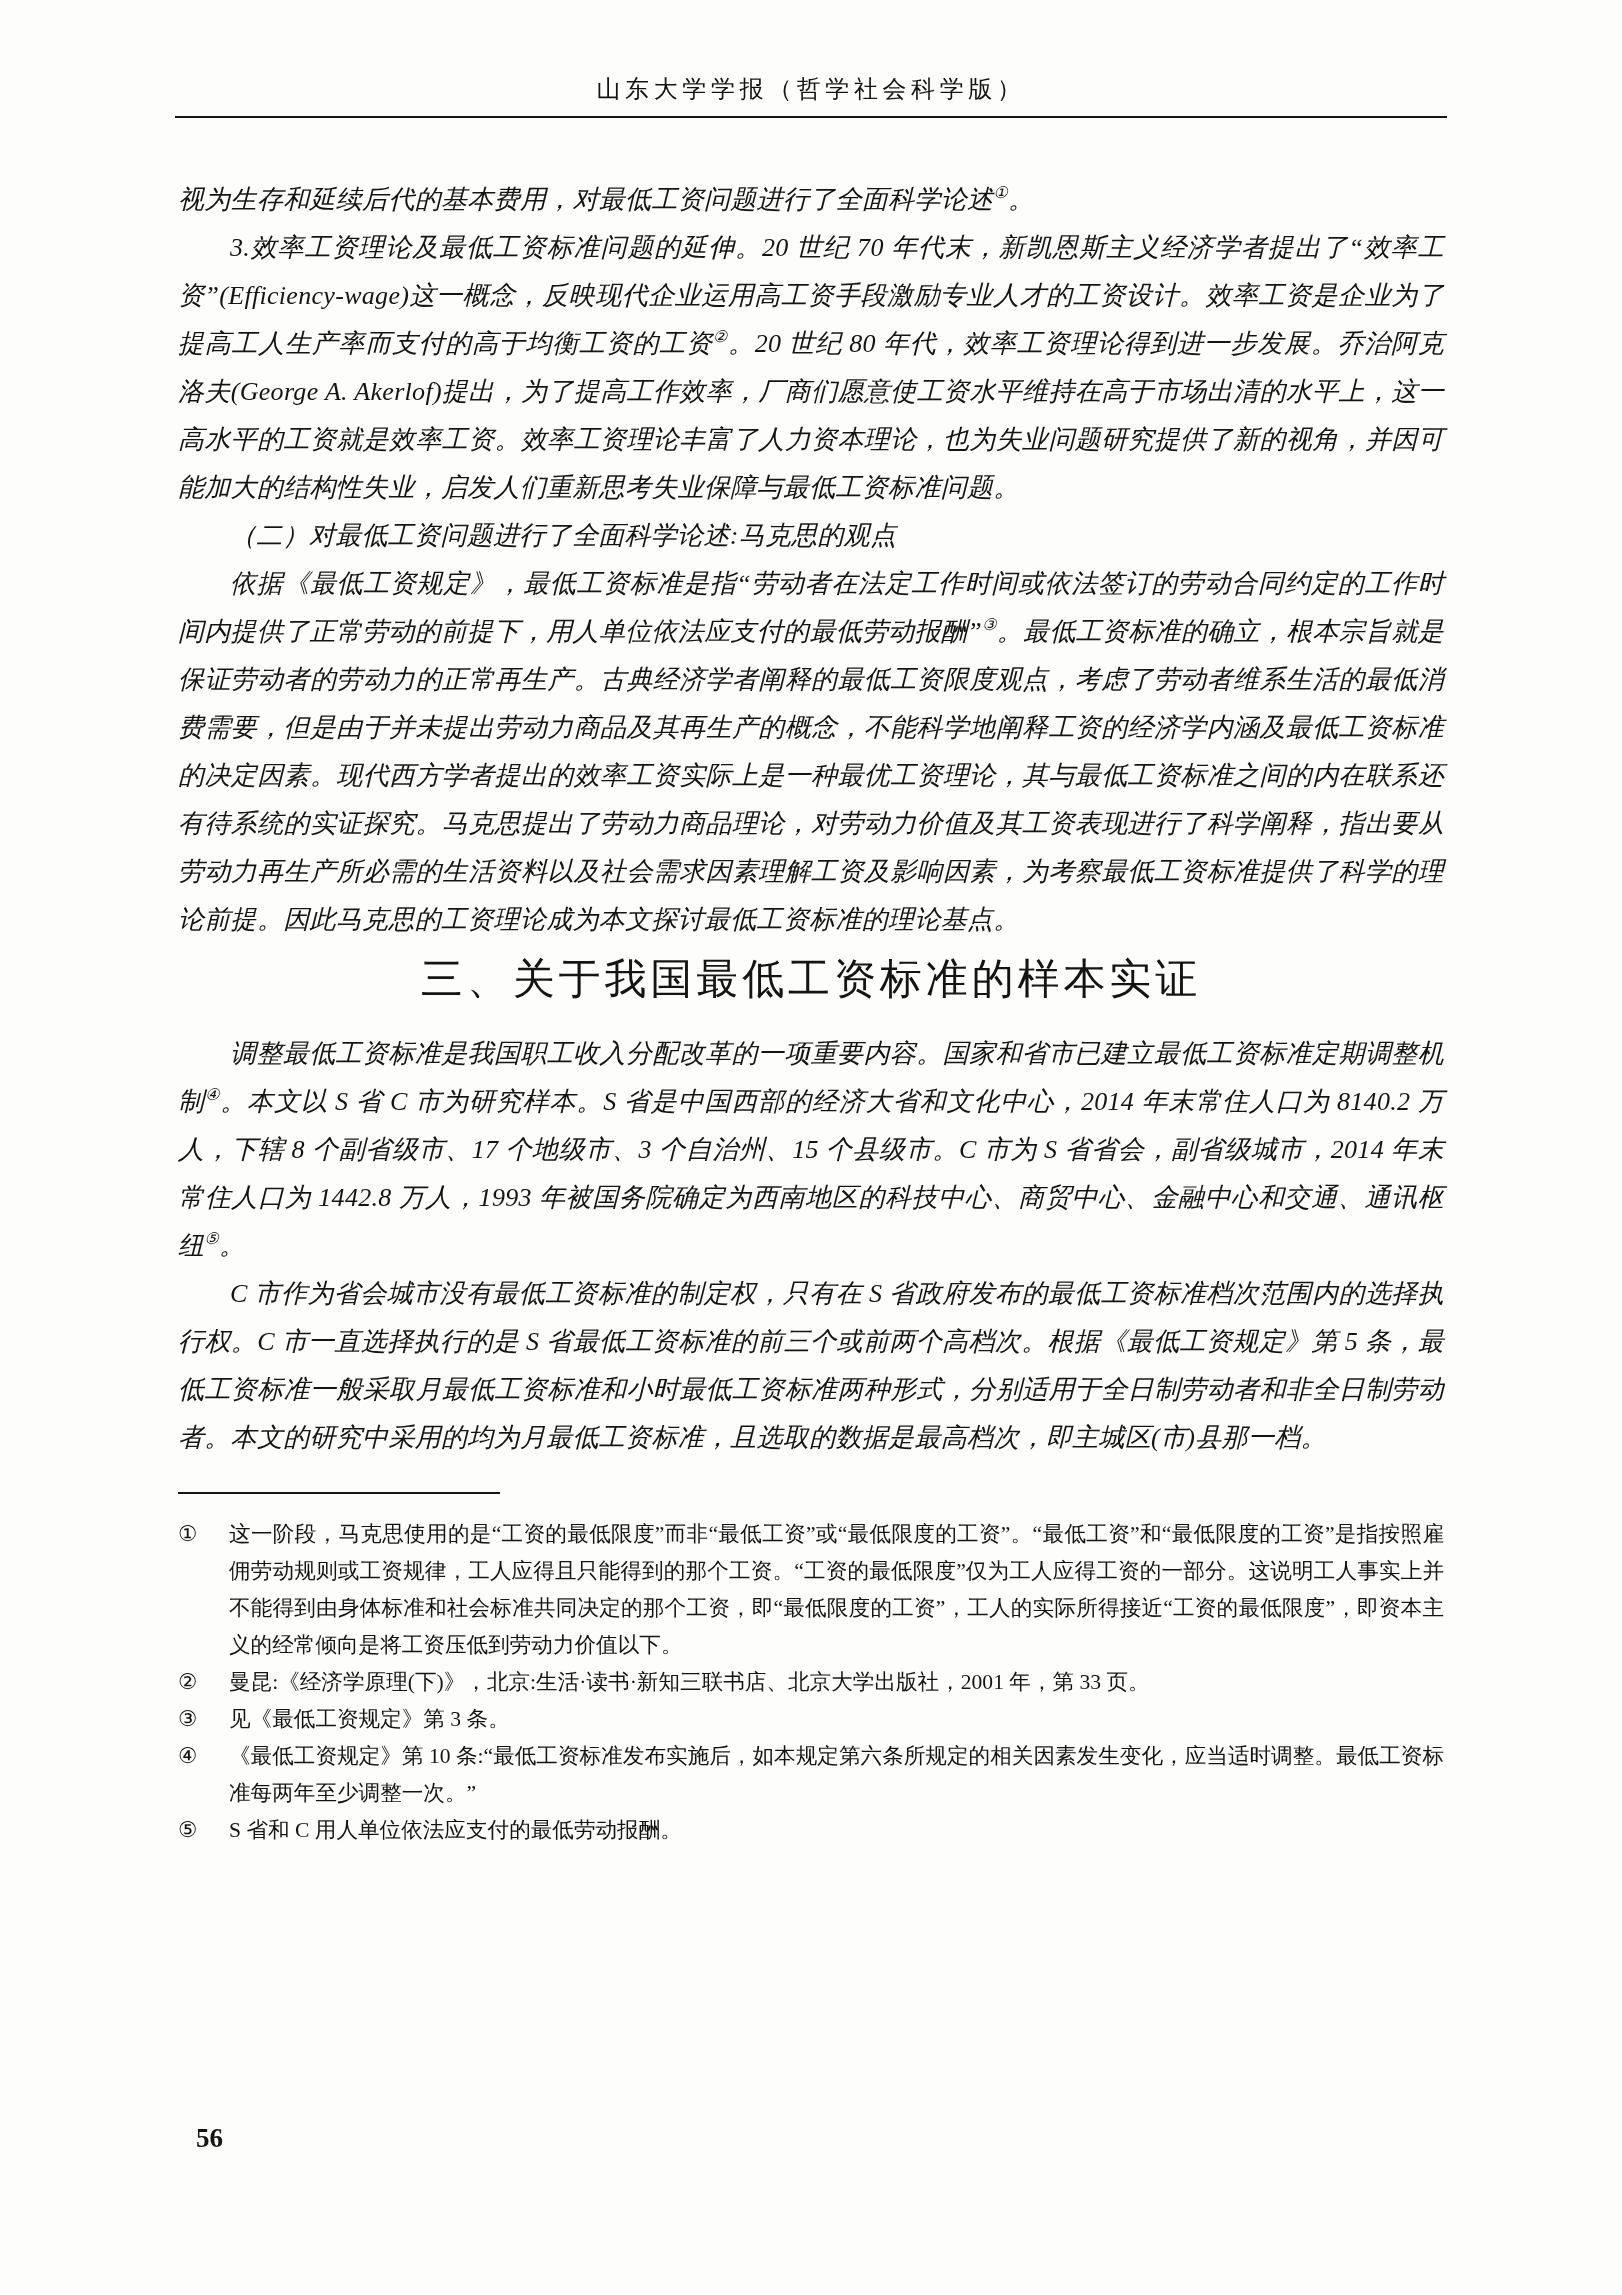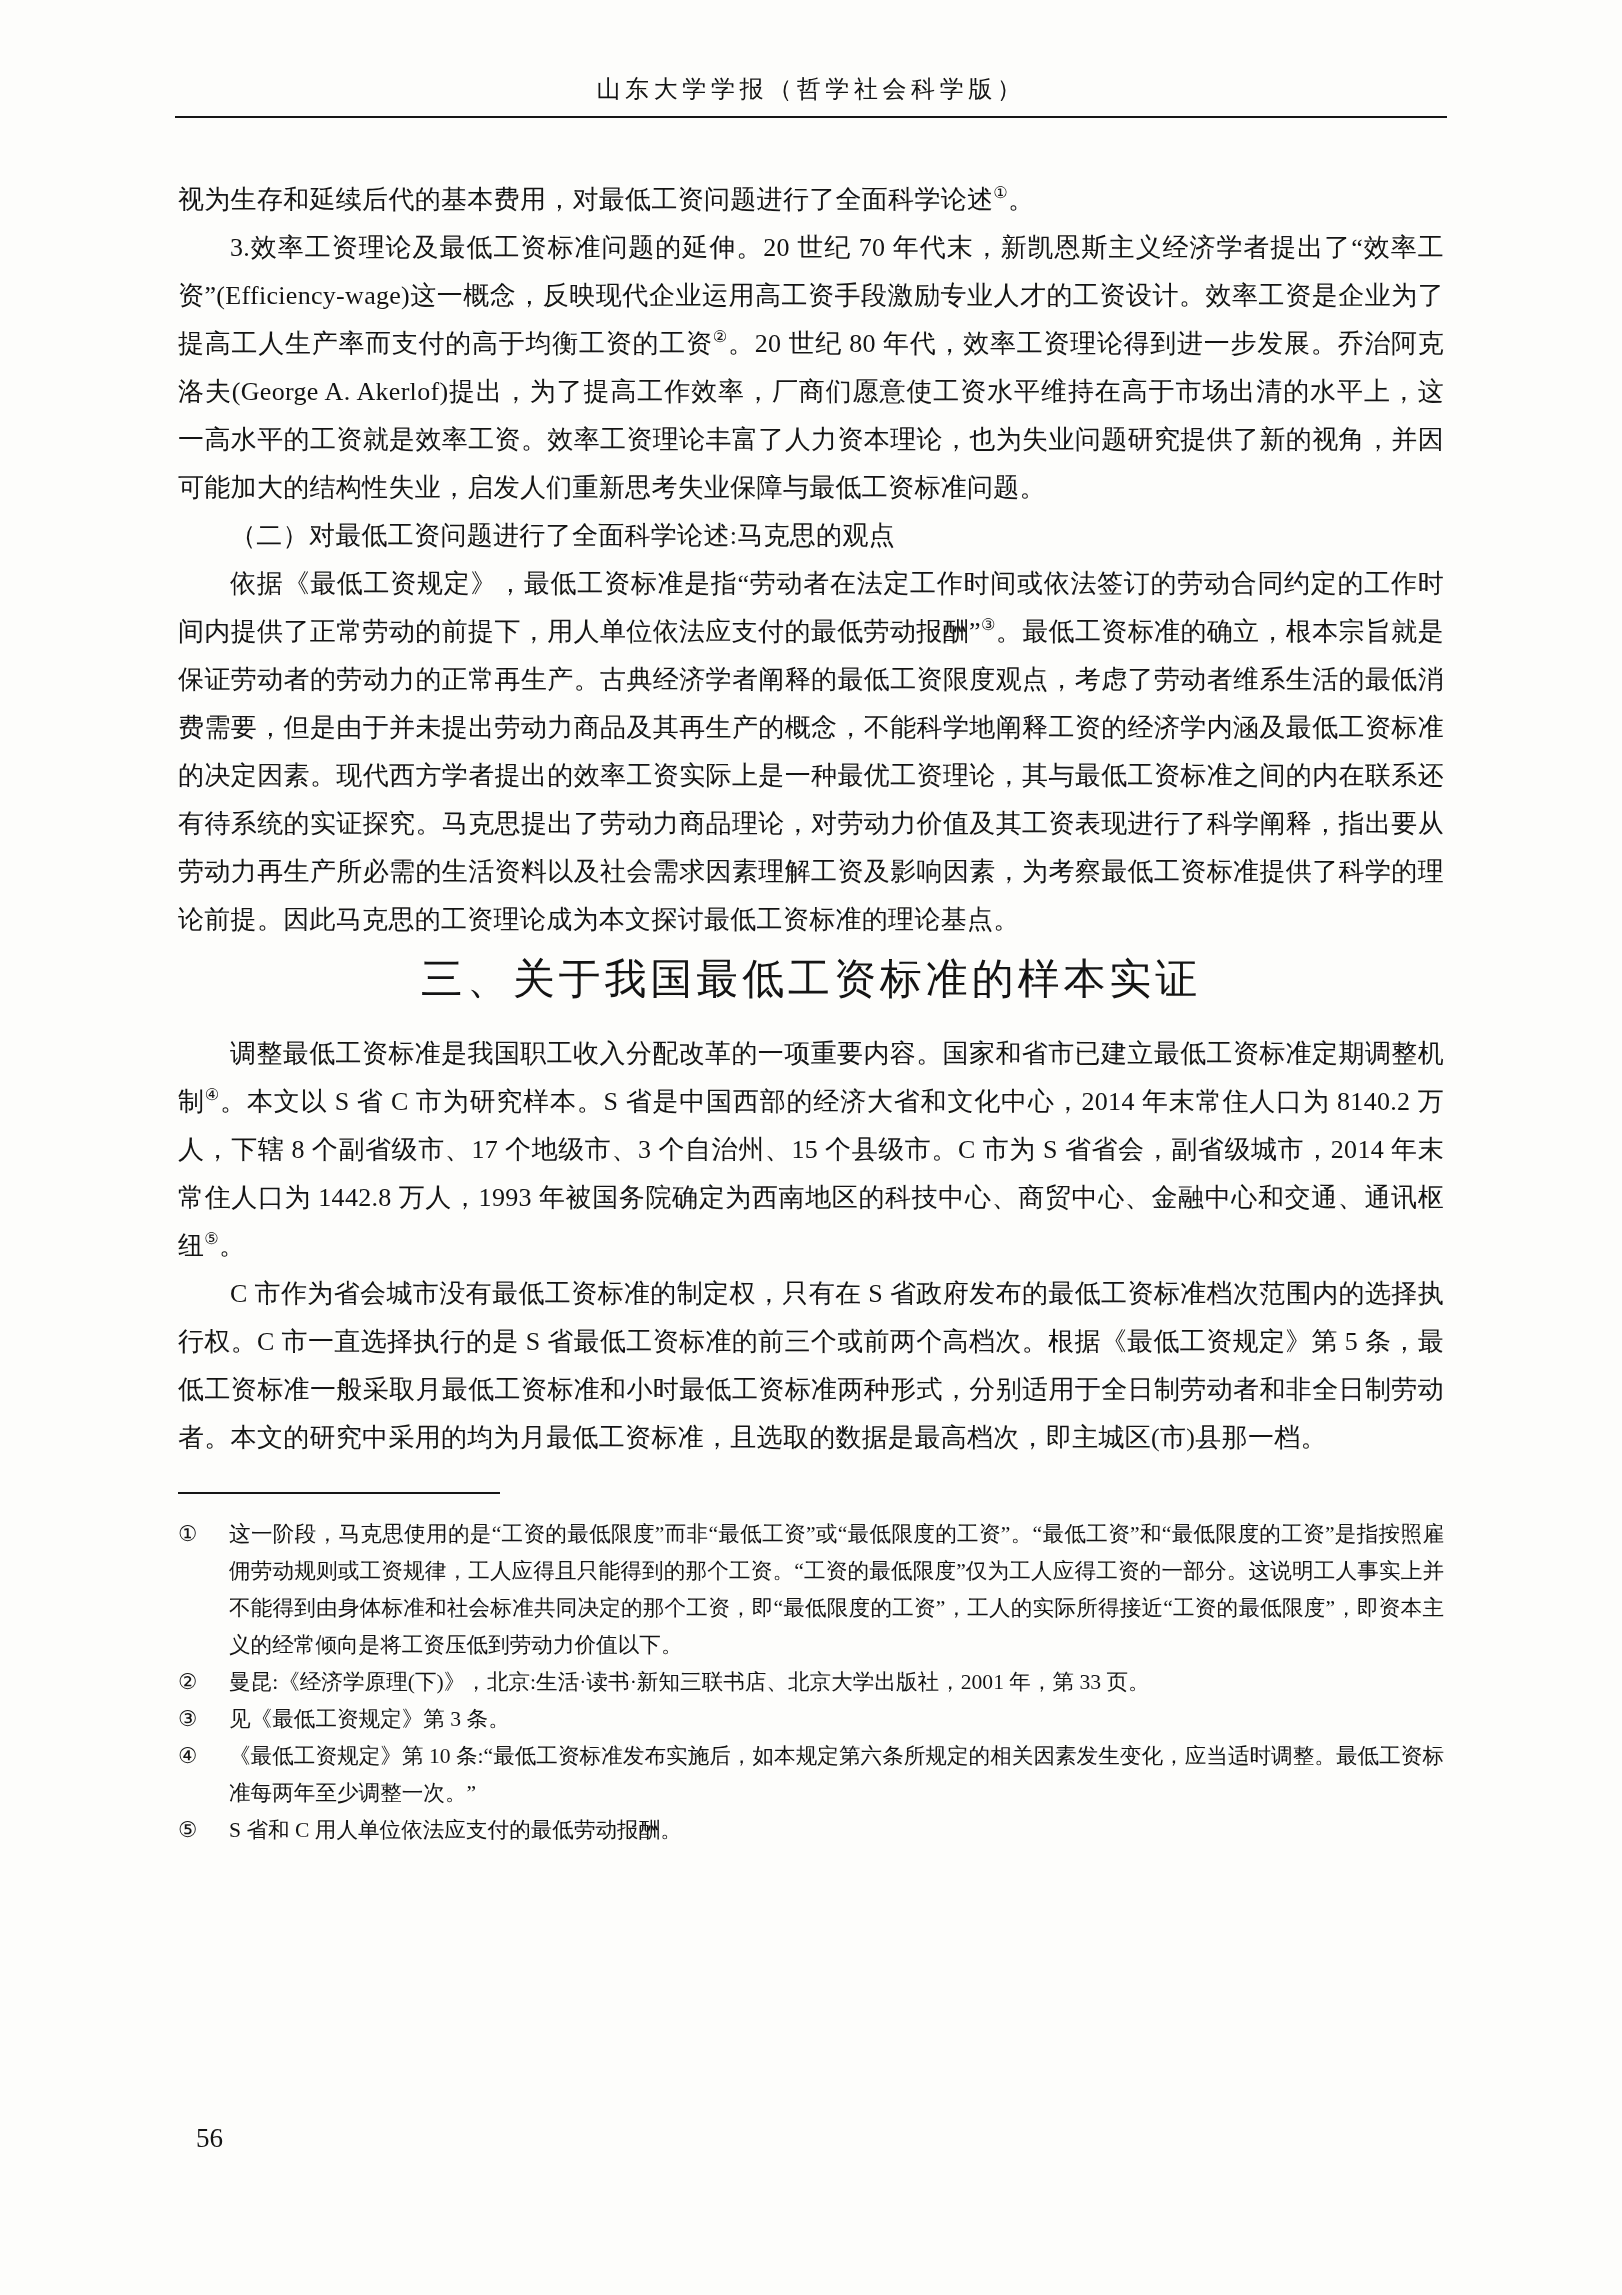--- a/index.html
+++ b/index.html
@@ -38,20 +38,21 @@
   
   .content {
     margin: 58px 178px 0 178px;
   }
   .para {
     margin: 0;
     font-size: 26px;
     line-height: 48px;
     text-align: justify;
     letter-spacing: 0.3px;
+    font-style: italic;
   }
   .para.indent { text-indent: 2em; }
   .supref {
     font-size: 0.62em;
     vertical-align: super;
     line-height: 0;
   }
   .section-heading {
     margin: 9.2px 0 25px 0;
     text-align: center;
@@ -83,21 +84,21 @@
   .fn-text {
     flex: 1 1 auto;
     text-align: justify;
   }
   
   .page-number {
     position: absolute;
     left: 196px;
     top: 2123px;
     font-size: 27px;
-    font-weight: normal;
+    font-weight: bold;
   }
 </style>
 </head>
 <body>
 
 <div class="page">
 
   <div class="running-head">
     <div class="journal-title">山东大学学报（哲学社会科学版）</div>
   </div>

